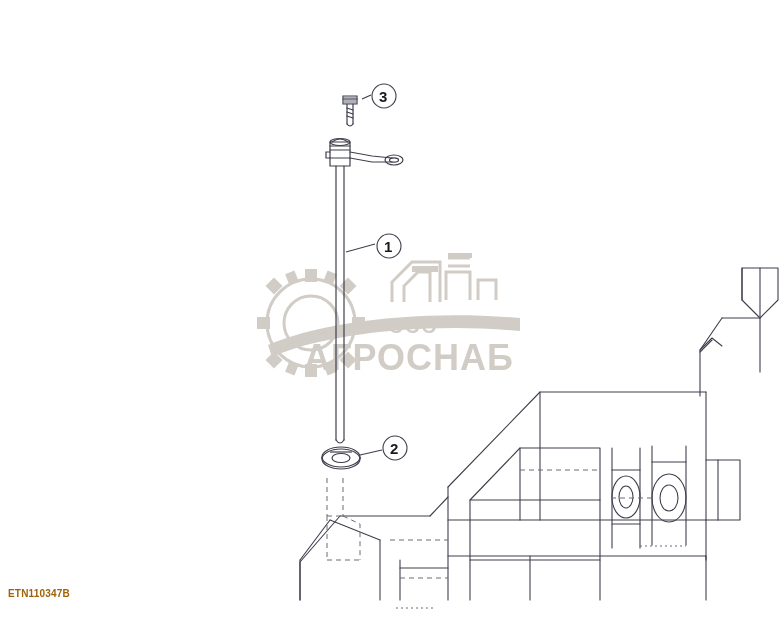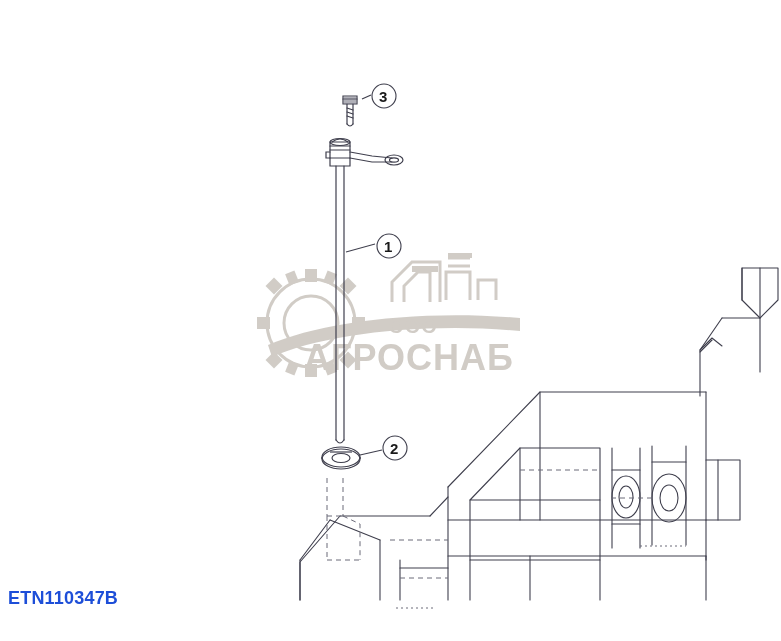--- a/index.html
+++ b/index.html
@@ -30,23 +30,23 @@
     font-size: 15px;
     font-weight: 700;
     color: #1a1a1a;
     line-height: 1;
   }
   #drawing-code {
     position: absolute;
     left: 8px;
     top: 588px;
     font-family: "Liberation Sans", sans-serif;
-    font-size: 18px;
+    font-size: 10px;
     font-weight: 700;
-    color: #1d4ed8;
+    color: #a16207;
     letter-spacing: 0.2px;
   }
   .wm-text {
     font-family: "Liberation Sans", sans-serif;
     font-weight: 700;
   }
 </style>
 </head>
 <body>
 

